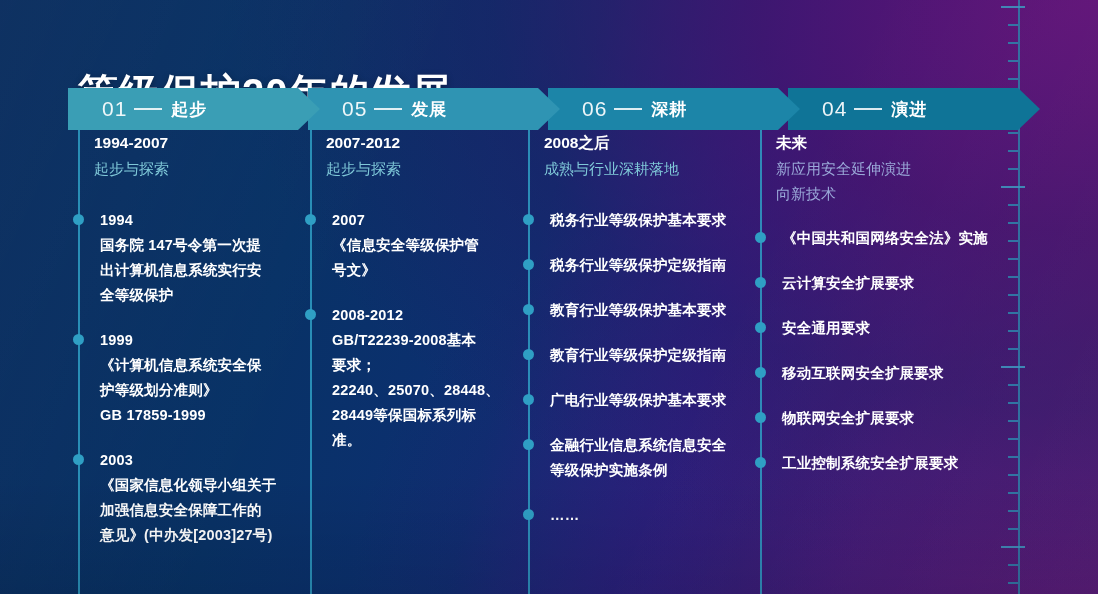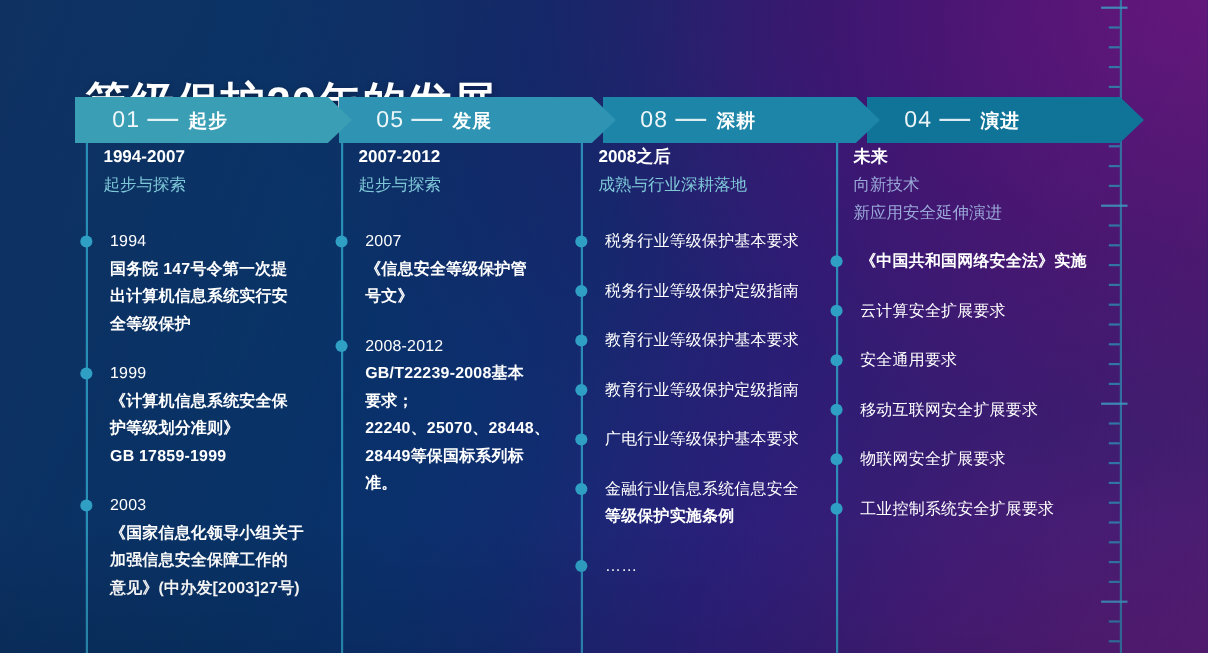--- a/index.html
+++ b/index.html
@@ -89,21 +89,21 @@
   .item .dot{
     position:absolute;left:-5px;top:6px;width:11px;height:11px;border-radius:50%;
     background:#2f9fc4;
     box-shadow:0 0 0 0 rgba(0,0,0,0);
   }
   .item .ln{
     font-size:14.5px;color:#ffffff;line-height:25px;font-weight:bold;
     letter-spacing:0.2px;
   }
   .item .ln.plain{font-weight:bold;}
-  .item .ln.year{font-weight:normal;}
+  .item .ln.year{font-weight:bold;}
 
   
   .col.c4 .head .sub{color:#9aa8d8;}
 
   
   #ruler{
     position:absolute;right:68px;top:0;width:42px;height:594px;
   }
   #ruler .spine{
     position:absolute;right:10px;top:0;width:2px;height:594px;
@@ -143,21 +143,21 @@
         <div class="inner" style="background: rgb(47, 148, 179);"></div>
         <div class="label">
           <span class="num">05</span>
           <span class="dash"></span>
           <span class="name">发展</span>
         </div>
       </div>
       <div class="step" style="left: 480px; width: 252px; z-index: 8;">
         <div class="inner" style="background: rgb(28, 133, 168);"></div>
         <div class="label">
-          <span class="num">08</span>
+          <span class="num">06</span>
           <span class="dash"></span>
           <span class="name">深耕</span>
         </div>
       </div>
       <div class="step" style="left: 720px; width: 252px; z-index: 7;">
         <div class="inner" style="background: rgb(15, 116, 151);"></div>
         <div class="label">
           <span class="num">04</span>
           <span class="dash"></span>
           <span class="name">演进</span>
@@ -255,22 +255,22 @@
           <div class="item">
             <div class="dot"></div>
             <div class="ln year">……</div>
           </div>
         </div>
       </div>
       <div class="col c4" style="left: 760px;">
         <div class="vline"></div>
         <div class="head">
           <div class="period">未来</div>
+          <div class="sub">新应用安全延伸演进</div>
           <div class="sub">向新技术</div>
-          <div class="sub">新应用安全延伸演进</div>
         </div>
         <div class="items" style="top: 96px;">
           <div class="item">
             <div class="dot"></div>
             <div class="ln plain">《中国共和国网络安全法》实施</div>
           </div>
           <div class="item">
             <div class="dot"></div>
             <div class="ln year">云计算安全扩展要求</div>
           </div>

